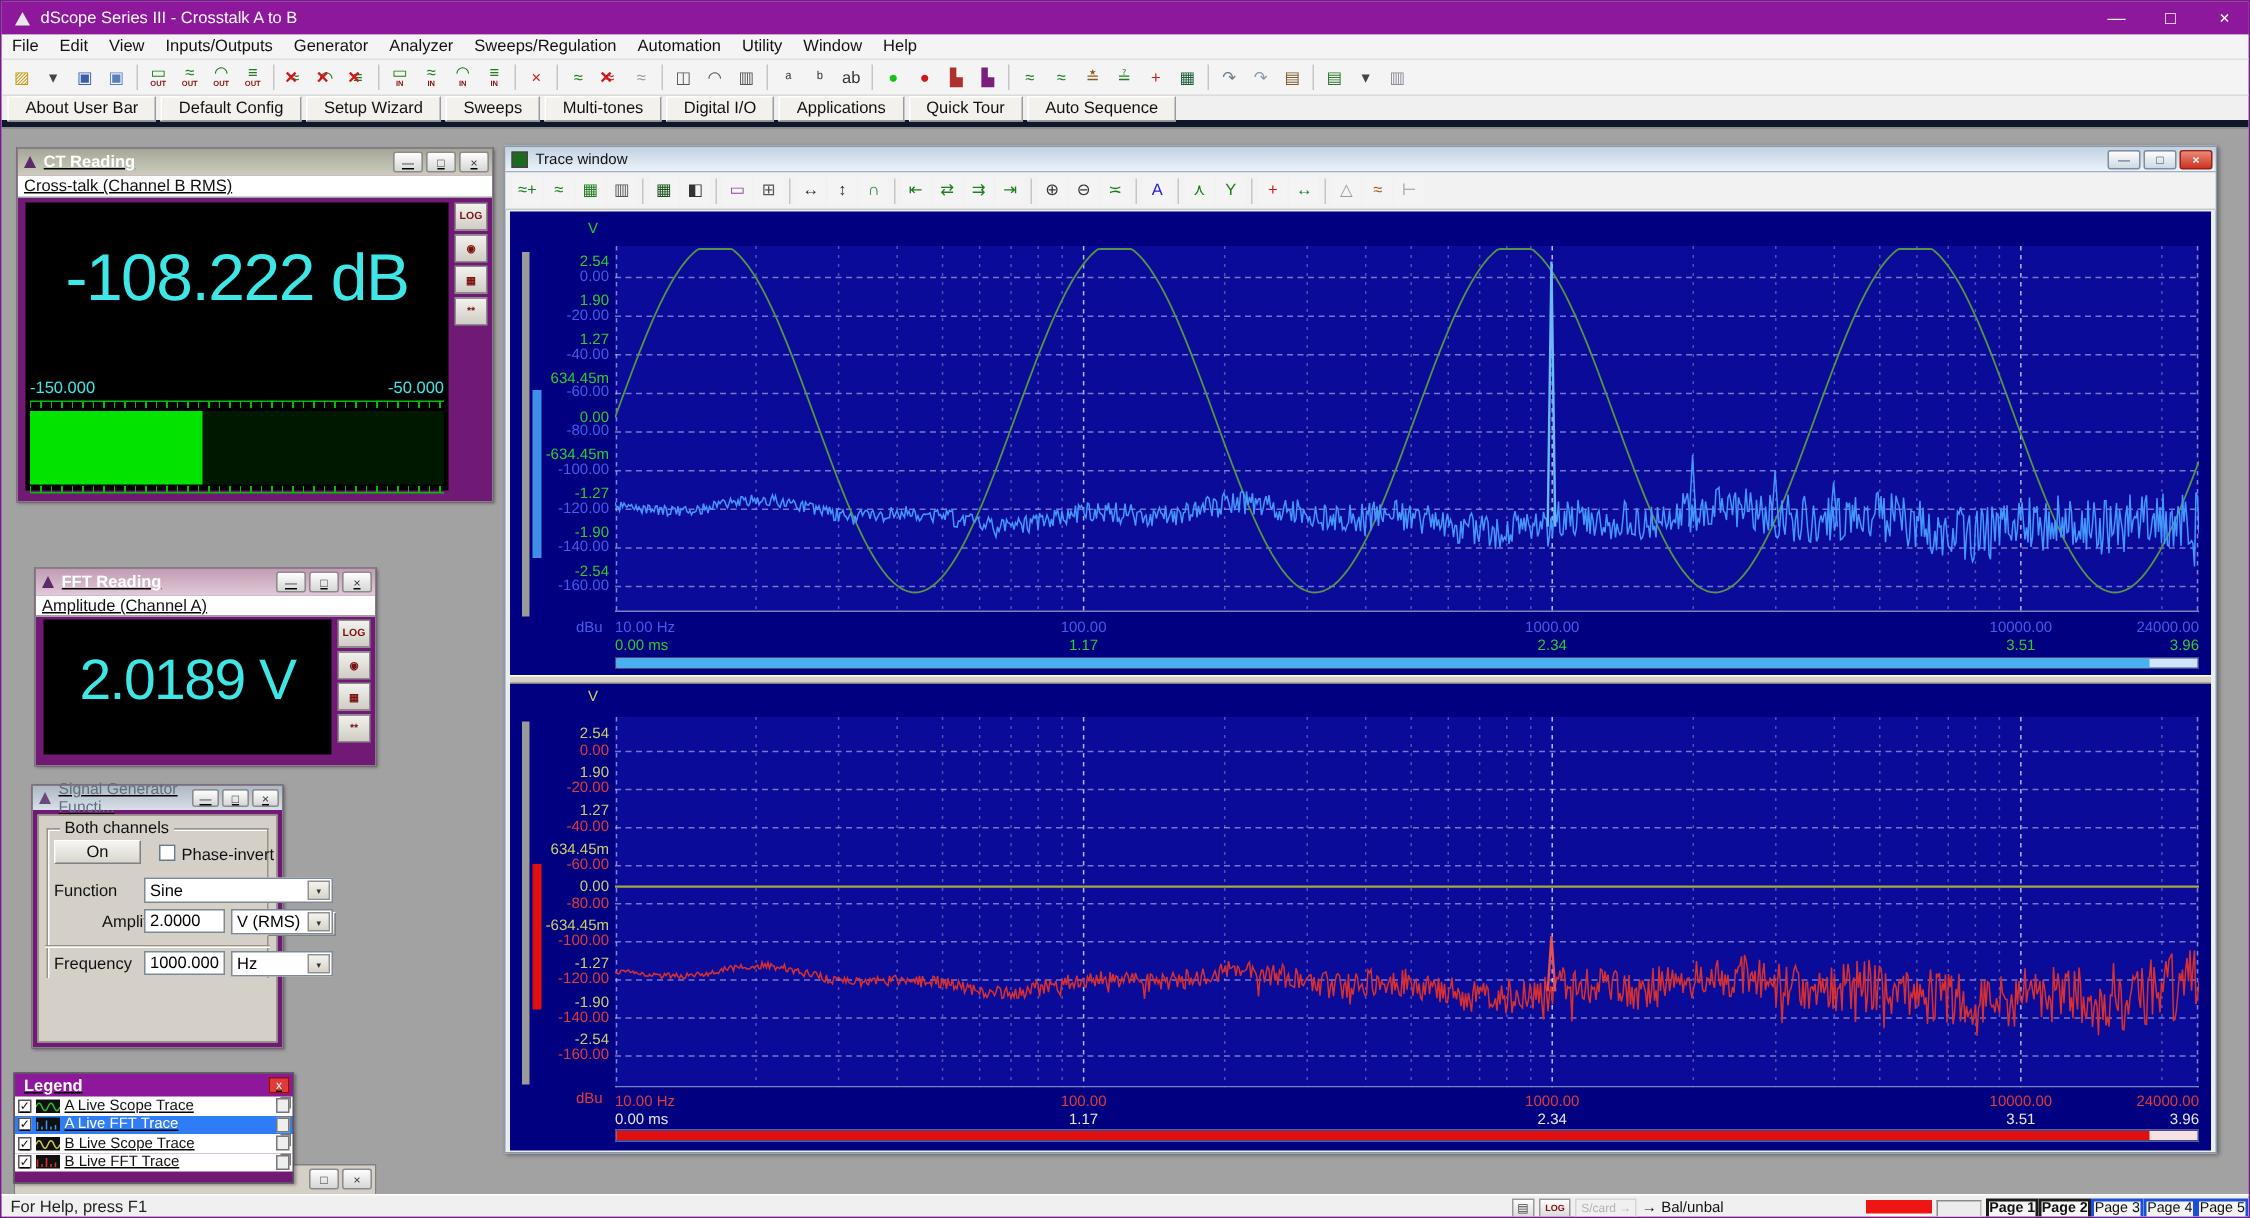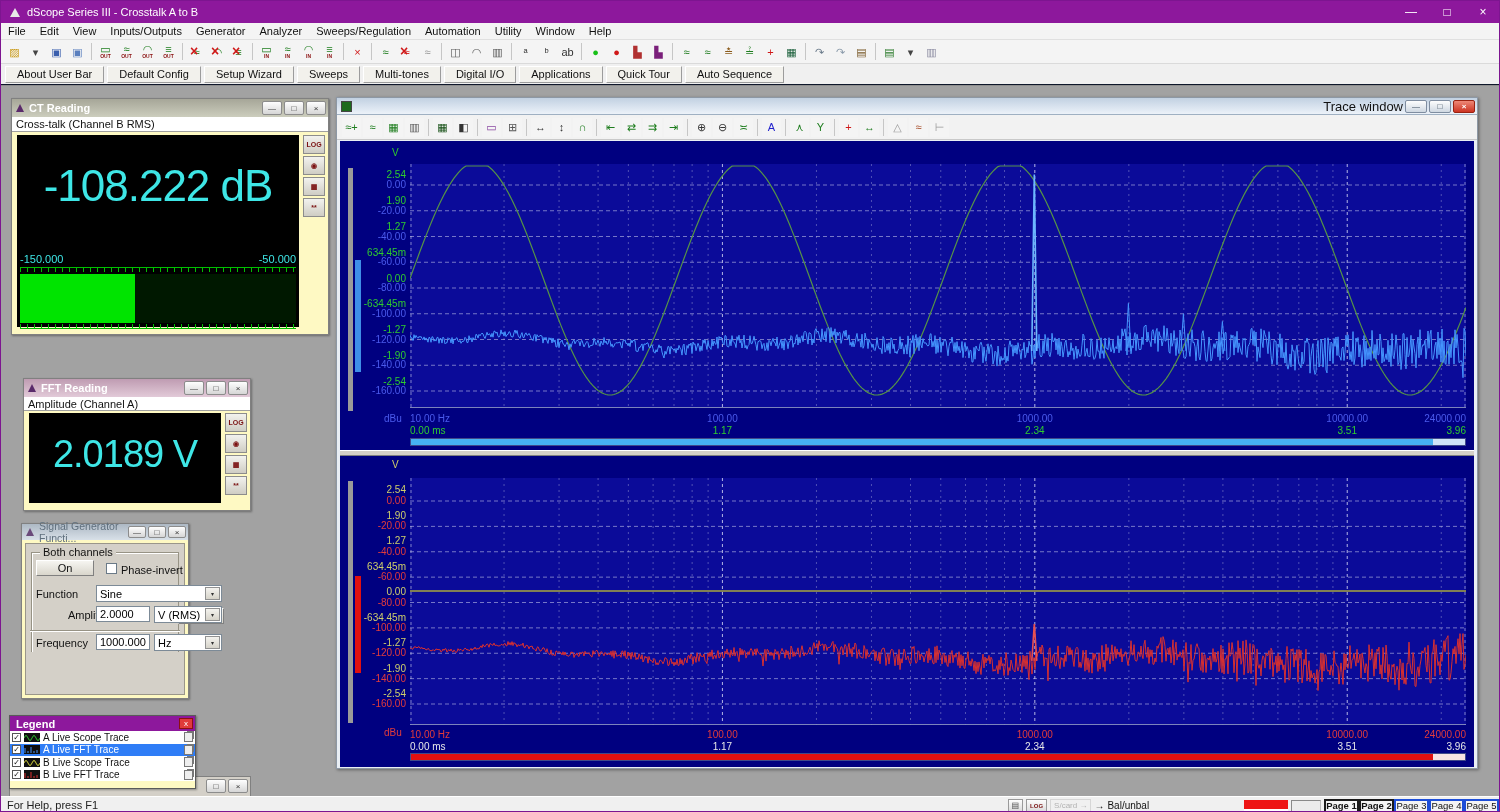--- a/index.html
+++ b/index.html
@@ -16,37 +16,37 @@
   .tb-caps{position:absolute;right:0;top:0;height:22px;display:flex;}
   .tb-cap{width:36px;height:22px;display:flex;align-items:center;justify-content:center;color:#fff;font-size:12px;}
   .menubar{position:absolute;left:0;top:22px;width:1500px;height:17px;background:#f4f4f4;display:flex;align-items:center;border-bottom:1px solid #e0e0e0;}
   .menu-item{font-size:11px;color:#111;padding:1px 7px;}
   .toolbar{position:absolute;left:0;top:39px;width:1500px;height:24px;background:#f4f4f4;display:flex;align-items:center;padding-left:3px;border-bottom:1px solid #dadada;}
   .ticon{width:19px;height:19px;margin:0 1px;border:1px solid transparent;display:flex;flex-direction:column;align-items:center;justify-content:center;position:relative;background:#f4f4f4;}
   .ticon .g{font-size:11px;line-height:10px;}
   .ticon .lbl{font-size:5px;line-height:5px;color:#8a1010;font-weight:bold;}
   .ticon .cross{position:absolute;left:2px;top:0px;color:#d01818;font-size:14px;font-weight:bold;}
   .tsep{width:1px;height:17px;background:#c6c6c6;margin:0 3px;}
-  .userbar{position:absolute;left:0;top:63px;width:1500px;height:21px;background:#f0f0f0;display:flex;align-items:center;padding-left:4px;border-bottom:1px solid #0f172a;}
+  .userbar{position:absolute;left:0;top:63px;width:1500px;height:21px;background:#f0f0f0;display:flex;align-items:center;padding-left:4px;border-bottom:5px solid #0f172a;}
   .ub-btn{height:17px;font-size:11px;color:#111;background:#f2f1ec;border:1px solid #9c9c9c;border-top-color:#fff;border-left-color:#fff;padding:1px 11px;margin-right:3px;}
   .workspace{position:absolute;left:0;top:84px;width:1500px;height:711px;background:#a2a2a2;border-top:1px solid #8e8e8e;}
   .statusbar{position:absolute;left:0;top:795px;width:1500px;height:17px;background:#f0f0f0;border-top:1px solid #fff;display:flex;align-items:center;font-size:11px;color:#222;}
   .statusbar .help{margin-left:6px;}
   .sb-right{position:absolute;right:2px;top:1px;height:15px;display:flex;align-items:center;gap:3px;}
   .sb-ic{height:13px;background:linear-gradient(#fdfdfd,#dcdcdc);border:1px solid #9a9a9a;display:flex;align-items:center;justify-content:center;font-size:8px;color:#444;padding:0 3px;}
   .sb-gray{font-size:8px;color:#b2b2b2;border:1px solid #d6d6d6;height:13px;display:flex;align-items:center;padding:0 3px;}
   .sb-txt{font-size:10px;color:#111;}
   .badge{background:#ee1515;color:#5d0000;font-weight:bold;height:12px;display:flex;align-items:center;justify-content:center;font-size:9px;padding:0 6px;margin-top:32px;}
   .badge.small{flex-direction:column;font-size:5px;line-height:5px;padding:0 3px;}
   .redbar{width:44px;height:11px;background:#ee1515;border-bottom:2px solid #fff;}
   .sunkbox{width:30px;height:12px;background:#ececec;border:1px solid #bbb;border-top-color:#8a8a8a;border-left-color:#8a8a8a;}
   .pagebtn{width:35px;height:14px;font-size:9.5px;display:flex;align-items:center;justify-content:center;background:#f4f4f4;border:2px solid #1d4ed8;color:#111;}
   .pagebtn.active{border:2px solid #1a1a1a;font-weight:bold;}
   
-  .cwin{position:absolute;background:#fef9c3;border:1px solid #808080;box-shadow:1px 1px 2px rgba(0,0,0,.35);}
+  .cwin{position:absolute;background:#701a75;border:1px solid #808080;box-shadow:1px 1px 2px rgba(0,0,0,.35);text-decoration:underline;}
   .ctitle{height:18px;display:flex;align-items:center;padding:0 2px 0 4px;}
   .ctitle .t{font-size:11px;font-weight:bold;flex:1;white-space:nowrap;overflow:hidden;}
   .tri{width:0;height:0;border-left:4px solid transparent;border-right:4px solid transparent;border-bottom:8px solid #5a2a6a;margin-right:5px;flex:none;}
   .cap-btn{width:20px;height:14px;margin-left:2px;background:linear-gradient(#fefefe,#d6d6d6);border:1px solid #8c8c8c;border-radius:2px;display:flex;align-items:center;justify-content:center;font-size:8px;color:#333;flex:none;}
   .label-row{background:#fff;border-bottom:1px solid #a0a0a0;font-size:11px;color:#111;padding:1px 4px;height:15px;}
   .blackpane{position:absolute;background:#000;}
   .readout{color:#3ee6e6;letter-spacing:-1px;white-space:nowrap;}
   .rail{position:absolute;display:flex;flex-direction:column;gap:2px;}
   .rail-btn{width:22px;height:19px;background:linear-gradient(#f2f2ee,#cfcdc4);border:1px solid #8c8c8c;display:flex;align-items:center;justify-content:center;font-size:7px;font-weight:bold;color:#7a1010;}
   .scale-row{position:absolute;display:flex;justify-content:space-between;color:#3ee6e6;font-size:11px;}
@@ -70,21 +70,21 @@
   .legend-title .t{flex:1;font-size:11px;font-weight:bold;}
   .lg-close{width:14px;height:11px;background:#e03b3b;border:1px solid #8d1010;color:#fff;font-size:8px;display:flex;align-items:center;justify-content:center;}
   .lg-row{display:flex;align-items:center;height:12.5px;background:#fff;font-size:10px;color:#111;padding:0 2px;gap:3px;}
   .lg-row.sel{background:#2f7df6;color:#fff;}
   .lg-chk{width:9px;height:9px;border:1px solid #555;background:#fff;font-size:8px;line-height:8px;text-align:center;color:#111;flex:none;}
   .lg-ic{width:16px;height:9px;background:#101010;flex:none;position:relative;overflow:hidden;}
   .lg-copy{width:9px;height:10px;border:1px solid #777;background:#eee;box-shadow:2px -2px 0 -1px #777;margin-left:auto;flex:none;}
   
   .trwin{position:absolute;left:335px;top:96px;width:1142px;height:672px;background:#e9eef4;border:1px solid #8d98a5;box-shadow:1px 1px 3px rgba(0,0,0,.4);}
   .tr-title{height:17px;background:linear-gradient(#c2d1e2,#ecf2f9);display:flex;align-items:center;padding:0 2px 0 4px;border-bottom:1px solid #9fb0c2;}
-  .tr-title .t{flex:1;font-size:13px;color:#111;text-align:right;}
+  .tr-title .t{flex:1;font-size:10px;color:#111;}
   .tr-ic{width:11px;height:11px;background:#1c6a1c;border:1px solid #444;margin-right:5px;flex:none;}
   .tr-cap{width:22px;height:13px;margin-left:2px;background:linear-gradient(#fdfdfd,#cfd8e2);border:1px solid #7f8da0;border-radius:2px;display:flex;align-items:center;justify-content:center;font-size:8px;color:#345;}
   .tr-cap.red{background:linear-gradient(#ee8877,#cc3322);border-color:#992211;color:#fff;font-weight:bold;}
   .tr-toolbar{height:25px;background:#f2f2f2;display:flex;align-items:center;padding-left:4px;border-bottom:1px solid #c9c9c9;}
   .tr-interior{position:absolute;left:3px;top:43px;width:1134px;height:626px;background:#000080;overflow:hidden;}
   .axlbl{position:absolute;font-size:10px;white-space:nowrap;}
   .vcol{position:absolute;left:0;width:66px;text-align:right;font-size:10px;}
   .strip{position:absolute;}
   .scrollt{position:absolute;height:8px;border:1px solid #404a8a;}
   .scrollt .thumb{height:100%;}

